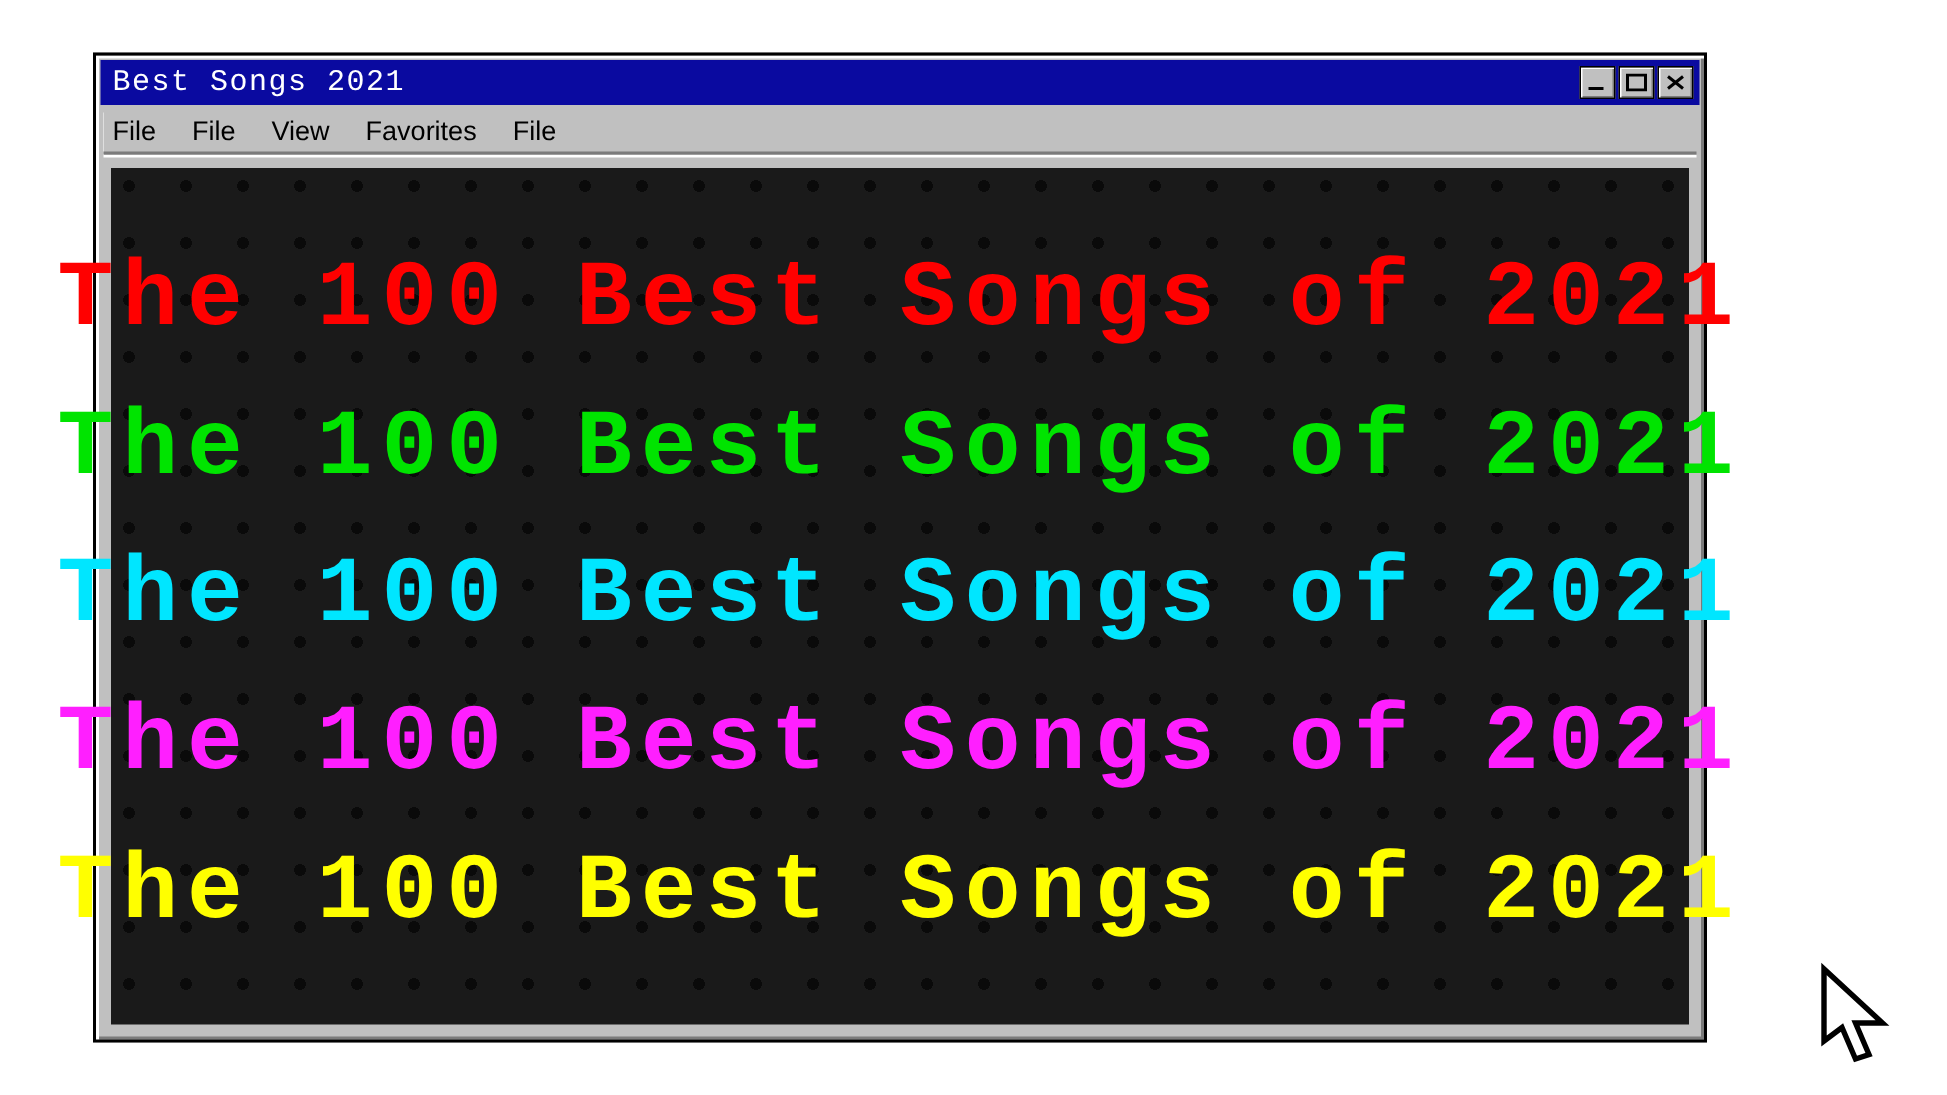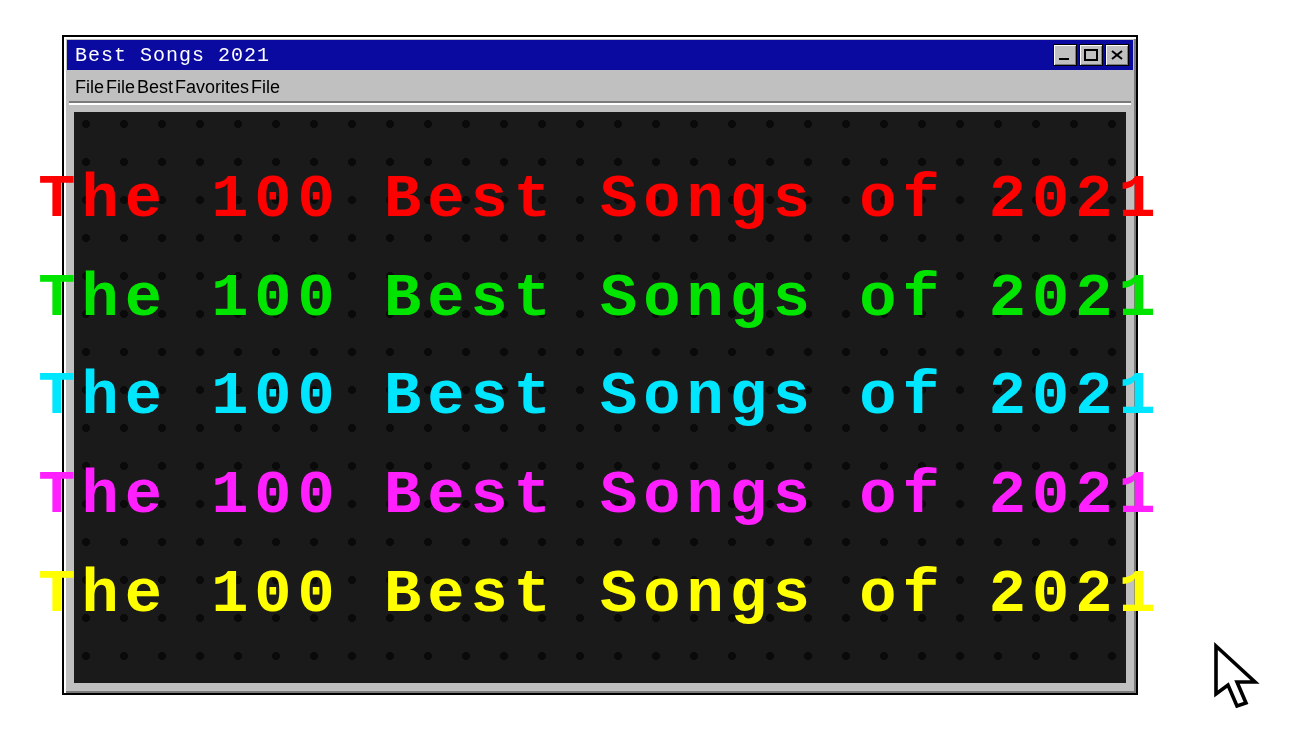--- a/index.html
+++ b/index.html
@@ -45,21 +45,21 @@
       box-shadow: inset 1px 1px 0 #fff, inset -1px -1px 0 #7b7b7b;
       display:flex; align-items:center; justify-content:center;
       cursor:pointer;
     }
     .tbtn svg{display:block}
     .menubar {
       height: 30px;
       margin: 0 5px;
       display:flex;
       align-items:center;
-      gap: 2px;
+      gap: 24px;
       padding: 0 6px;
       font-size: 18px;
       color:#000;
       border-bottom: 2px solid #7b7b7b;
       box-shadow: 0 2px 0 #fff;
     }
     .menubar span{cursor:default}
     
     .content {
       position:absolute;
@@ -113,21 +113,21 @@
       <svg width="14" height="12">
         <line x1="2" y1="2" x2="12" y2="10" stroke="#000" stroke-width="2"></line>
         <line x1="12" y1="2" x2="2" y2="10" stroke="#000" stroke-width="2"></line>
       </svg>
     </div>
   </div>
 
   <div class="menubar">
     <span>File</span>
     <span>File</span>
-    <span>Best</span>
+    <span>View</span>
     <span>Favorites</span>
     <span>File</span>
   </div>
 
   <div class="content">
     <div class="hline" style="color:#ff0000">The 100 Best Songs of 2021</div>
     <div class="hline" style="color:#00e400">The 100 Best Songs of 2021</div>
     <div class="hline" style="color:#00e6ff">The 100 Best Songs of 2021</div>
     <div class="hline" style="color:#ff1fff">The 100 Best Songs of 2021</div>
     <div class="hline" style="color:#ffff00">The 100 Best Songs of 2021</div>

